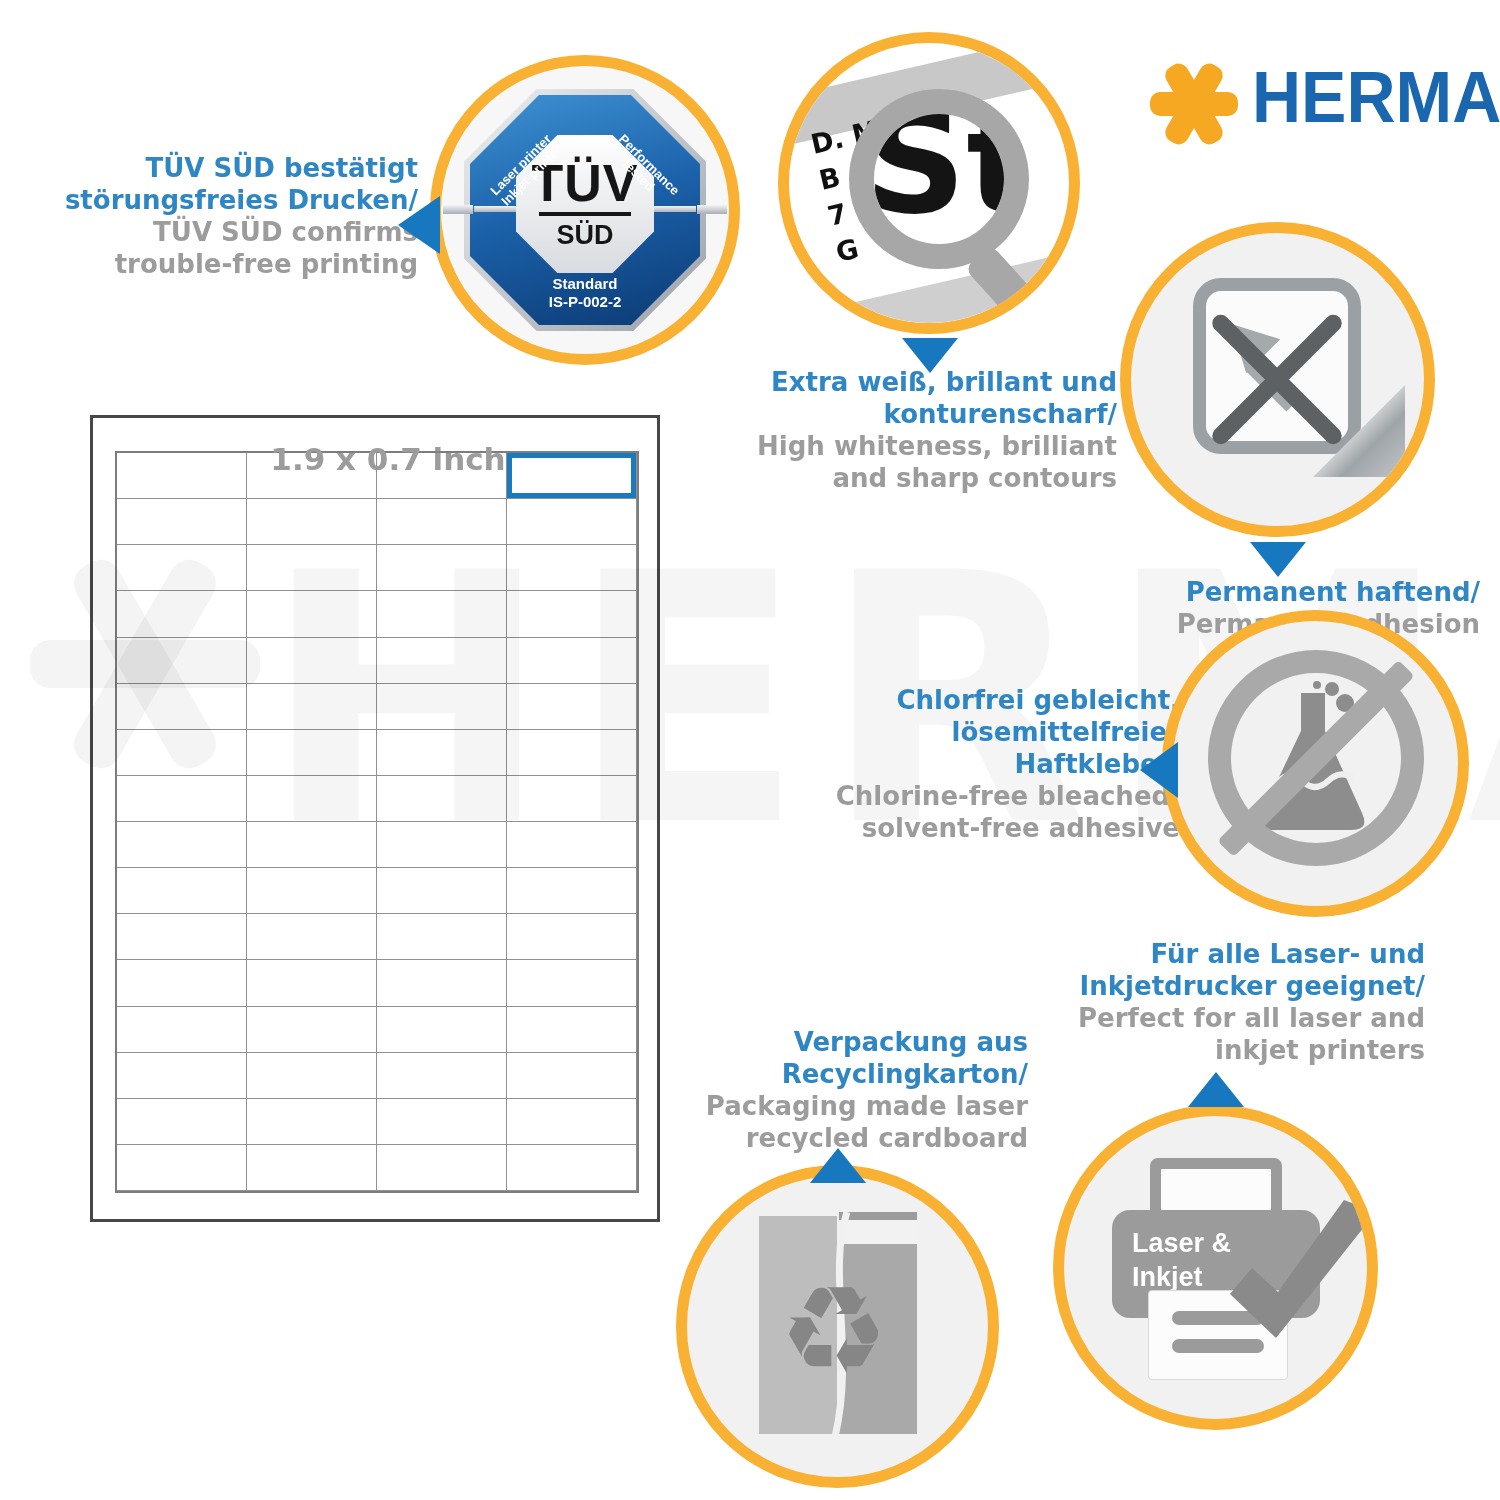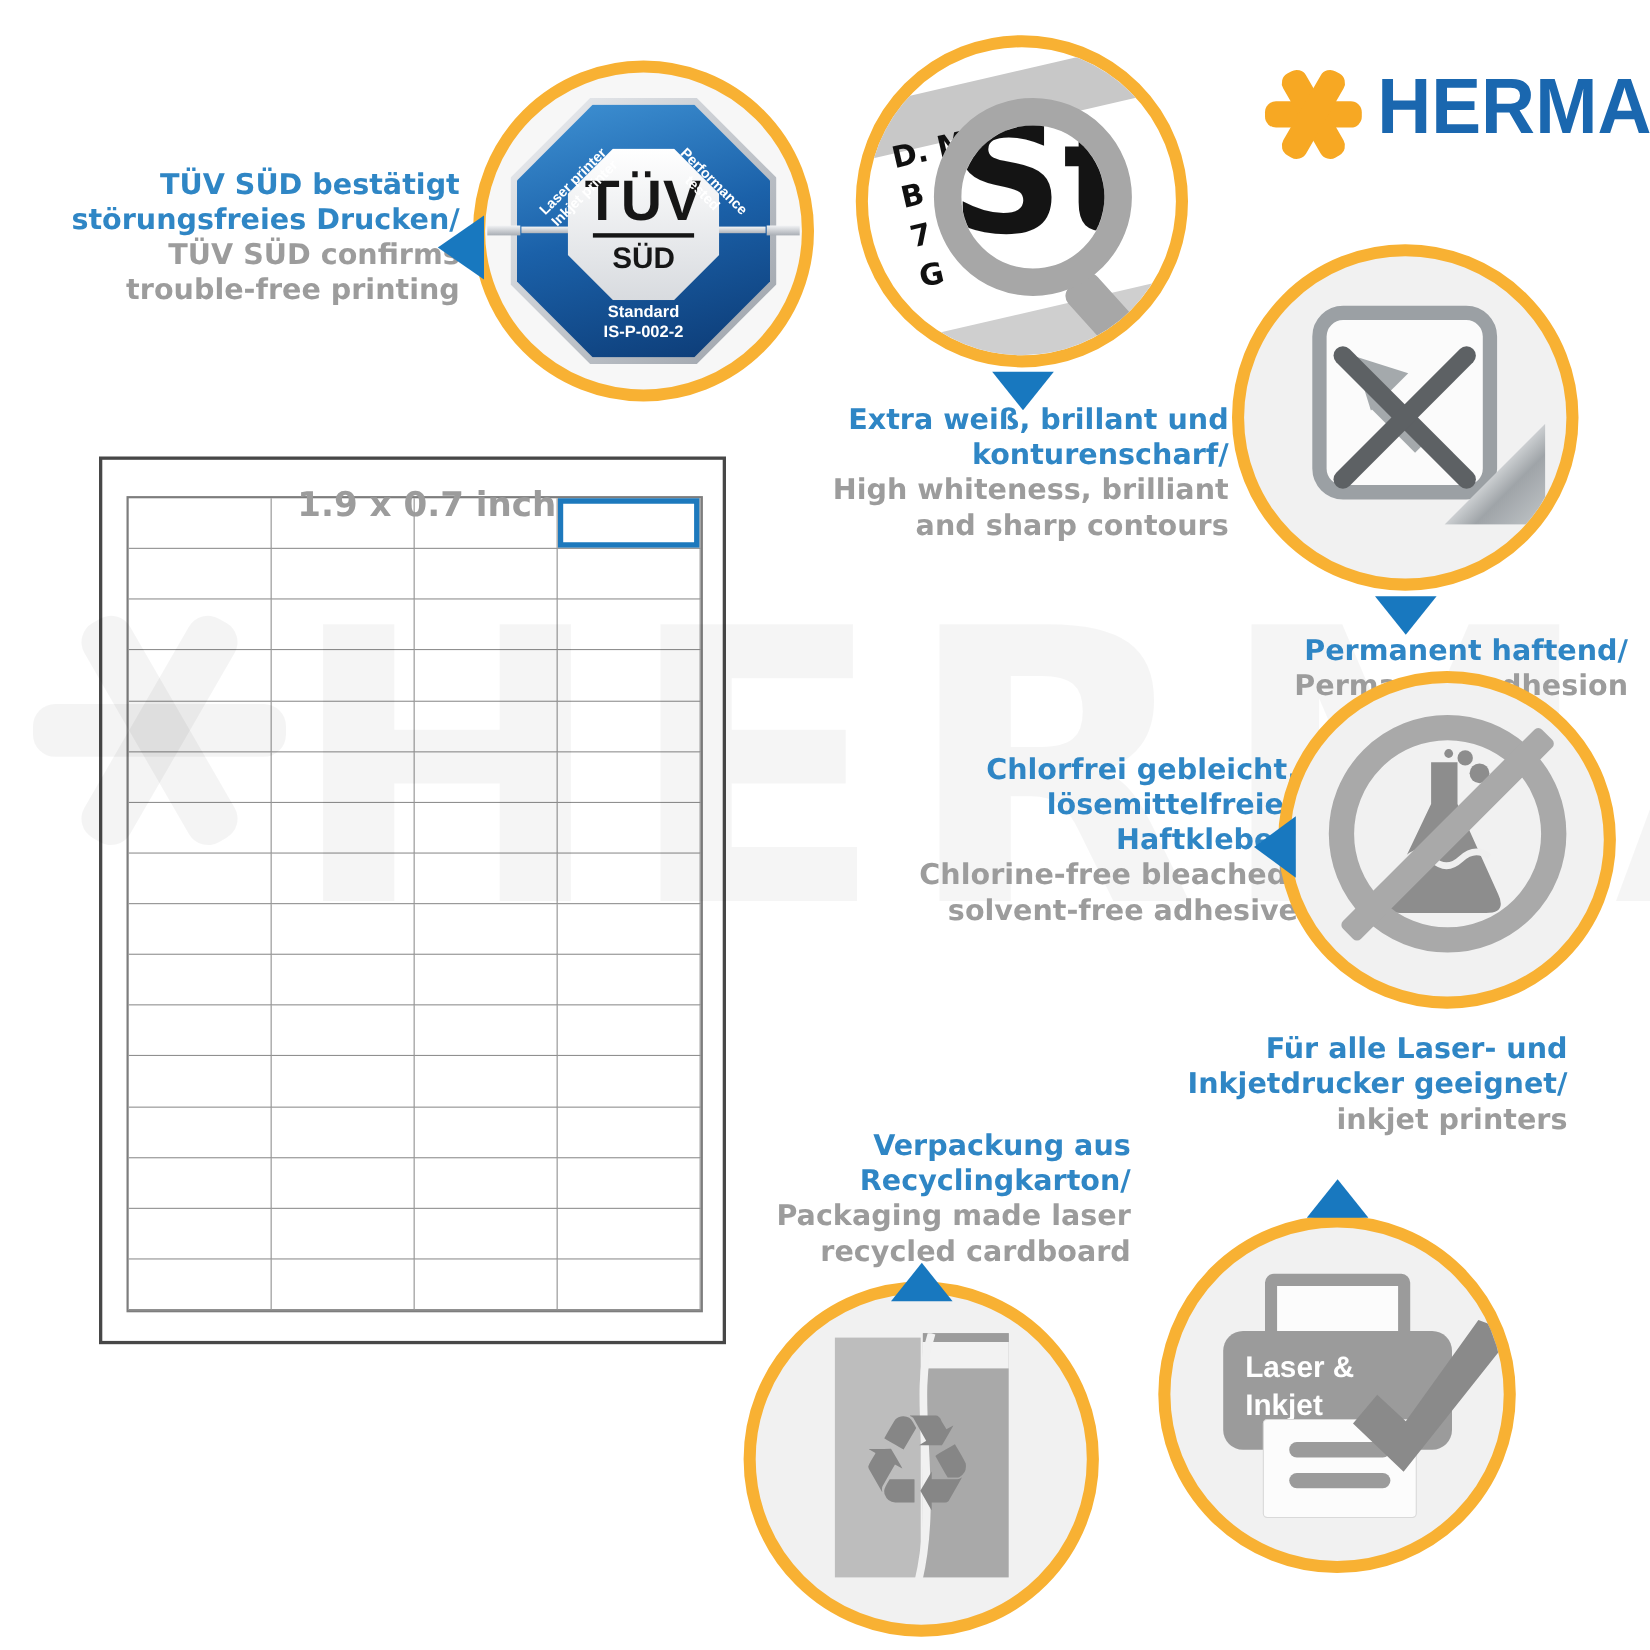--- a/index.html
+++ b/index.html
@@ -206,20 +206,21 @@
     <path d="M44 16 h24 v38 l37 82 q8 17 -11 17 H16 q-19 0 -11 -17 l39 -82 z" fill="#8d8d8d"></path>
     <path d="M20 106 q12 -14 25 -2 t26 0 t26 -2" stroke="#efefef" stroke-width="6" fill="none"></path>
   </svg>
   <div class="no-ring"></div>
   <div class="no-slash"></div>
 </div>
 
 <div class="callout" style="left:985px;top:938px;width:440px">
   <div class="de">Für alle Laser- und</div>
   <div class="de">Inkjetdrucker geeignet/</div>
+  <div class="en">Perfect for all laser and</div>
   <div class="en">inkjet printers</div>
 </div>
 <div class="tri" style="left:1188px;top:1072px;border-left:28px solid transparent;border-right:28px solid transparent;border-bottom:35px solid var(--arrow_blue)"></div>
 
 <div class="circle" style="left:1053px;top:1105px;width:325px;height:325px">
   <div class="abs" style="left:48px;top:42px;width:210px;height:178px">
     <div class="prn-paper-top"></div>
     <div class="prn-body">
       <div>Laser &amp;</div>
       <div>Inkjet</div>

